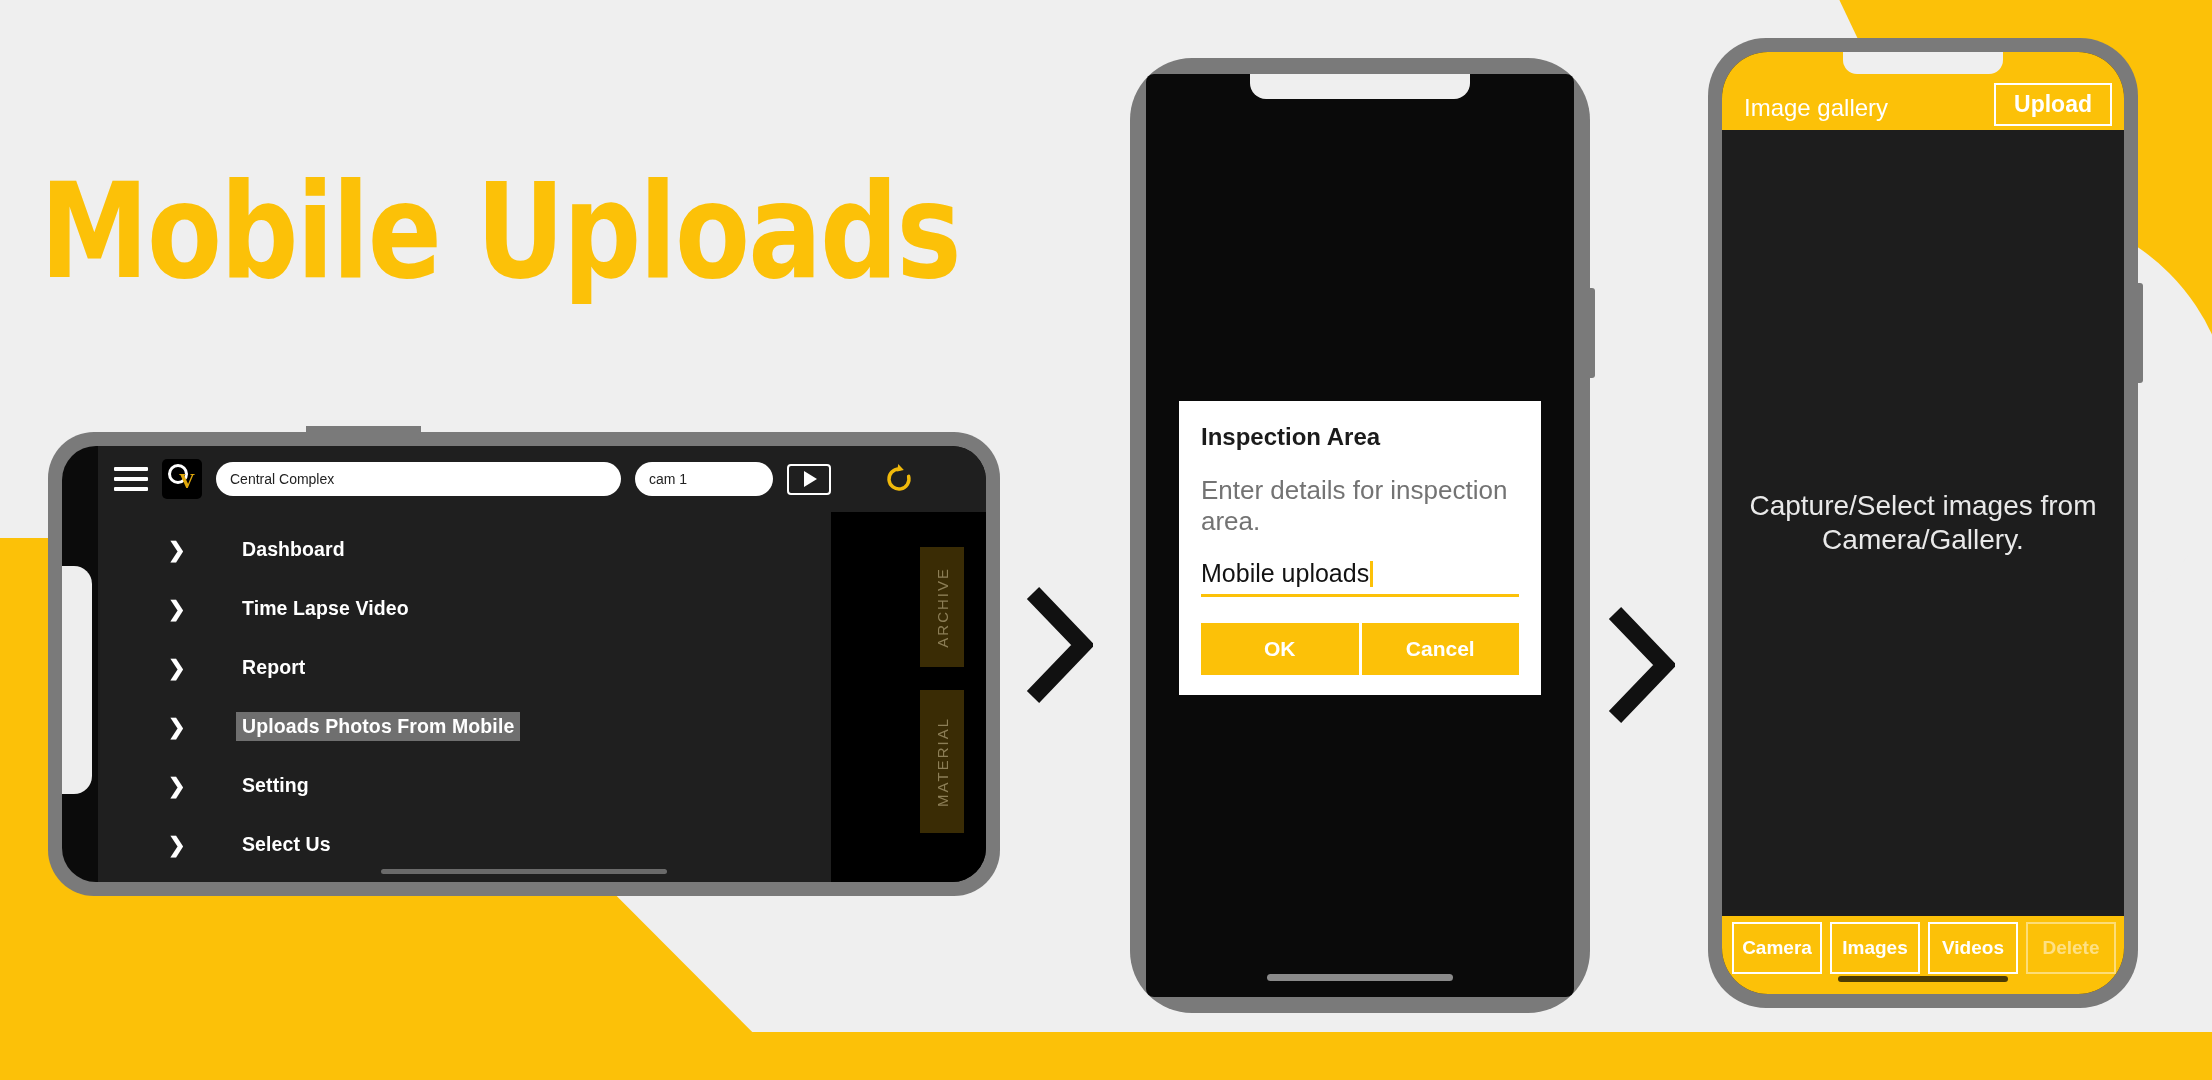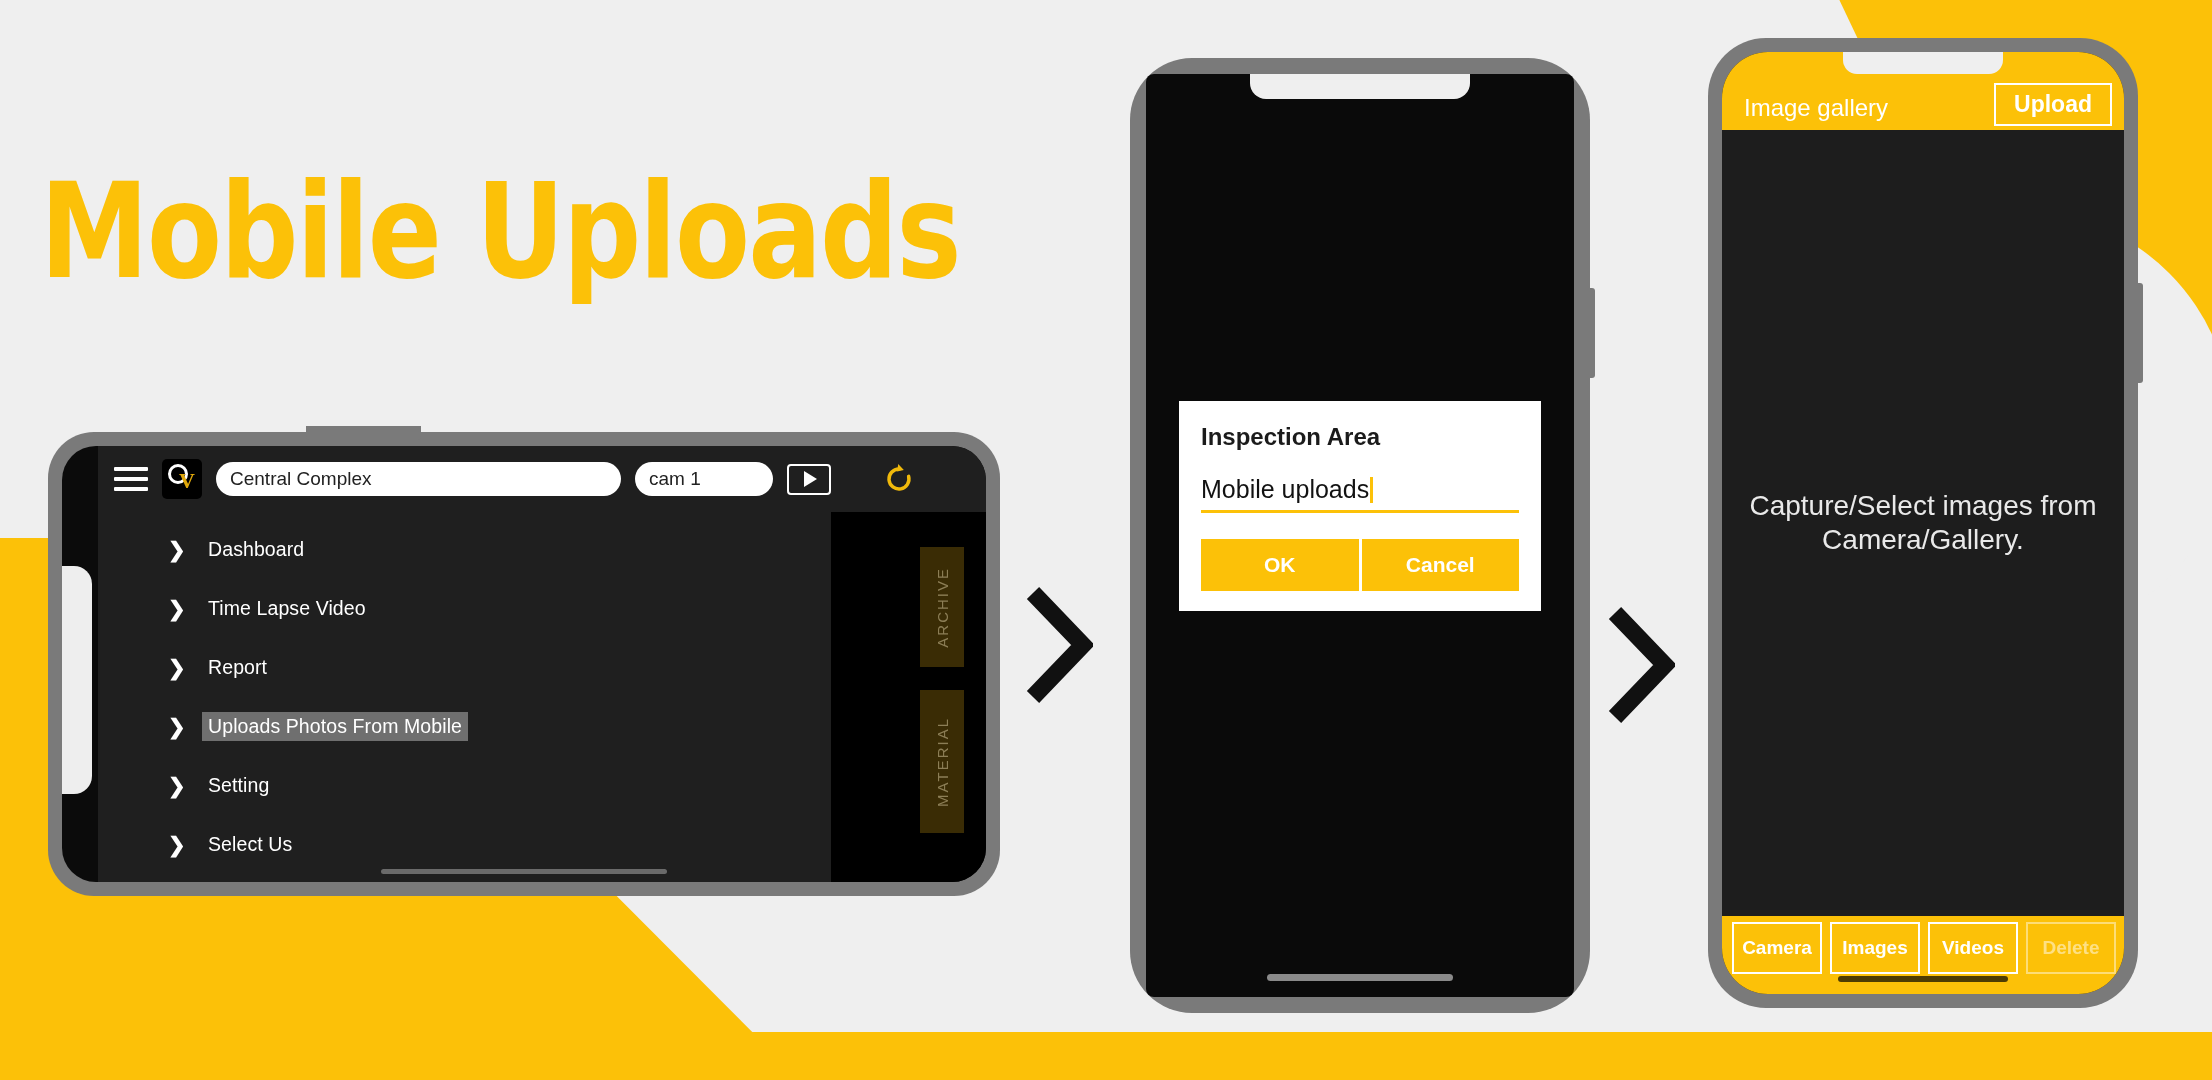--- a/index.html
+++ b/index.html
@@ -102,21 +102,21 @@
     width: 20px; height: 20px; border: 3px solid #fff; border-radius: 50%;
   }
   #p1-logo .v {
     position: absolute; left: 17px; top: 11px;
     font-size: 22px; font-weight: 700; color: #E0A80B; line-height: 1;
     font-family: "Liberation Serif", serif;
   }
   .p1-field {
     background: #fff; border-radius: 17px; height: 34px;
     display: flex; align-items: center; padding: 0 14px;
-    font-size: 19px; color: #222;
+    font-size: 14px; color: #222;
   }
   #p1-site-field { width: 405px; flex: none; }
   #p1-cam-field { width: 138px; flex: none; }
   #p1-play-btn {
     width: 44px; height: 31px; border: 2px solid #fff; border-radius: 4px;
     display: flex; align-items: center; justify-content: center; flex: none; cursor: pointer;
   }
   #p1-play-btn .tri {
     width: 0; height: 0; border-left: 13px solid #fff;
     border-top: 8px solid transparent; border-bottom: 8px solid transparent;
@@ -127,22 +127,23 @@
   #p1-menu {
     position: absolute; left: 36px; top: 66px; right: 130px; bottom: 0;
     background: #1f1f1f; padding-top: 8px;
   }
   .p1-menu-item {
     display: flex; align-items: center; gap: 20px;
     height: 59px; padding-left: 70px; cursor: pointer;
   }
   .p1-menu-item .chev { color: #fff; font-size: 21px; font-weight: 700; line-height: 1; width: 14px; }
   .p1-menu-item .lbl {
-    color: #fff; font-size: 19.5px; font-weight: 400; letter-spacing: .1px;
+    color: #fff; font-size: 19.5px; font-weight: 700; letter-spacing: .1px;
     padding: 3px 6px;
+    margin-left: 34px;
   }
   .p1-menu-item.selected .lbl { background: #6f6f6f; }
 
   #p1-video {
     position: absolute; right: 0; top: 66px; width: 155px; bottom: 0;
     background: #000;
   }
   .p1-vtab {
     position: absolute; right: 22px;
     width: 44px;
@@ -349,20 +350,21 @@
     </svg>
   </div>
 
   <div id="phone2">
     <div id="phone2-sidebtn"></div>
     <div id="phone2-screen">
       <div id="phone2-notch"></div>
 
       <div id="dialog">
         <div id="dialog-title">Inspection Area</div>
+        <div id="dialog-msg">Enter details for inspection area.</div>
         <div id="dialog-input-wrap">
           <div id="dialog-input-row">
             <span id="dialog-input-text">Mobile uploads</span>
             <span id="dialog-caret"></span>
           </div>
         </div>
         <div id="dialog-actions">
           <button class="dlg-btn">OK</button>
           <button class="dlg-btn">Cancel</button>
         </div>

